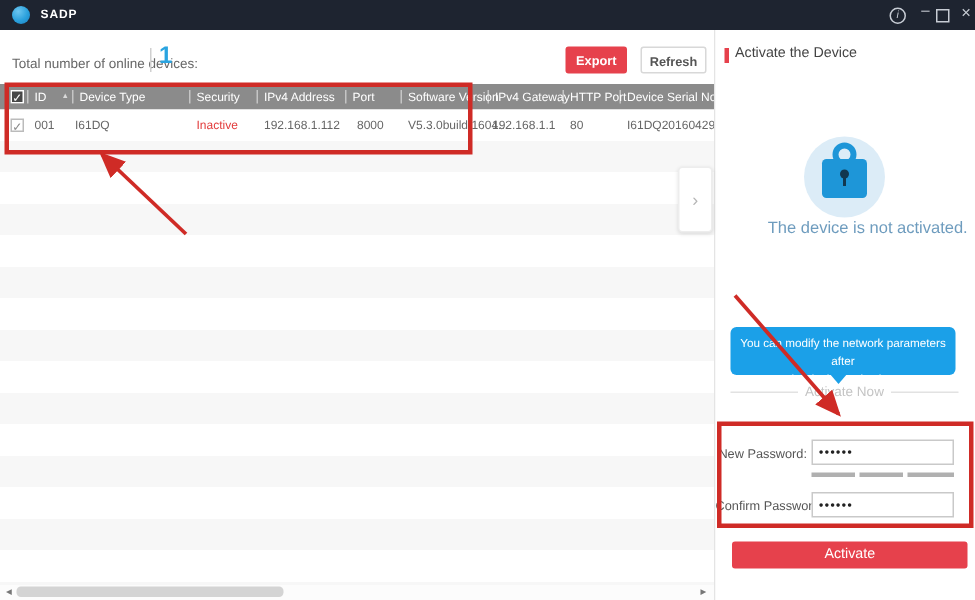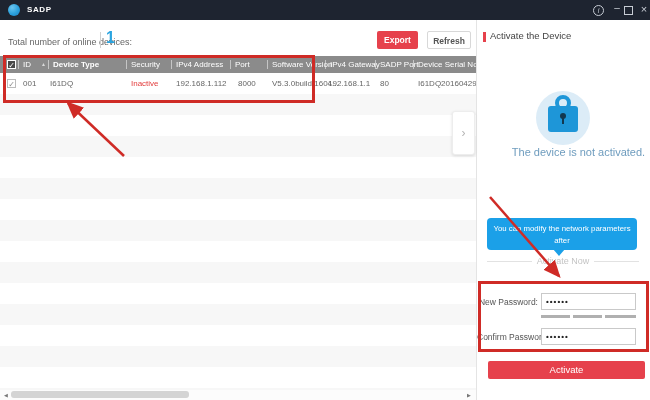--- a/index.html
+++ b/index.html
@@ -97,27 +97,27 @@
   <div class="total-label">Total number of online devices:</div>
   <div class="total-sep"></div>
   <div class="total-count">1</div>
   <div class="btn btn-export">Export</div>
   <div class="btn btn-refresh">Refresh</div>
 
   <div class="thead">
     <div class="chk chk-head">✓</div>
     <div class="hcell" style="left:18px;">ID</div>
     <div class="sort-ic">▲</div>
-    <div class="hcell" style="left:48px;font-weight:bold;">Device Type</div>
+    <div class="hcell" style="left:48px;">Device Type</div>
     <div class="hcell" style="left:126px;">Security</div>
     <div class="hcell" style="left:171px;">IPv4 Address</div>
     <div class="hcell" style="left:230px;">Port</div>
     <div class="hcell" style="left:267px;">Software Version</div>
     <div class="hcell" style="left:325px;">IPv4 Gateway</div>
-    <div class="hcell" style="left:375px;">SADP Port</div>
+    <div class="hcell" style="left:375px;">HTTP Port</div>
     <div class="hcell" style="left:413px;">Device Serial No.</div>
   </div>
 
   <div class="trow">
     <div class="chk chk-row">✓</div>
     <div class="tcell" style="left:23px;">001</div>
     <div class="tcell" style="left:50px;">I61DQ</div>
     <div class="tcell cell-inactive" style="left:131px;">Inactive</div>
     <div class="tcell" style="left:176px;">192.168.1.112</div>
     <div class="tcell" style="left:238px;">8000</div>

